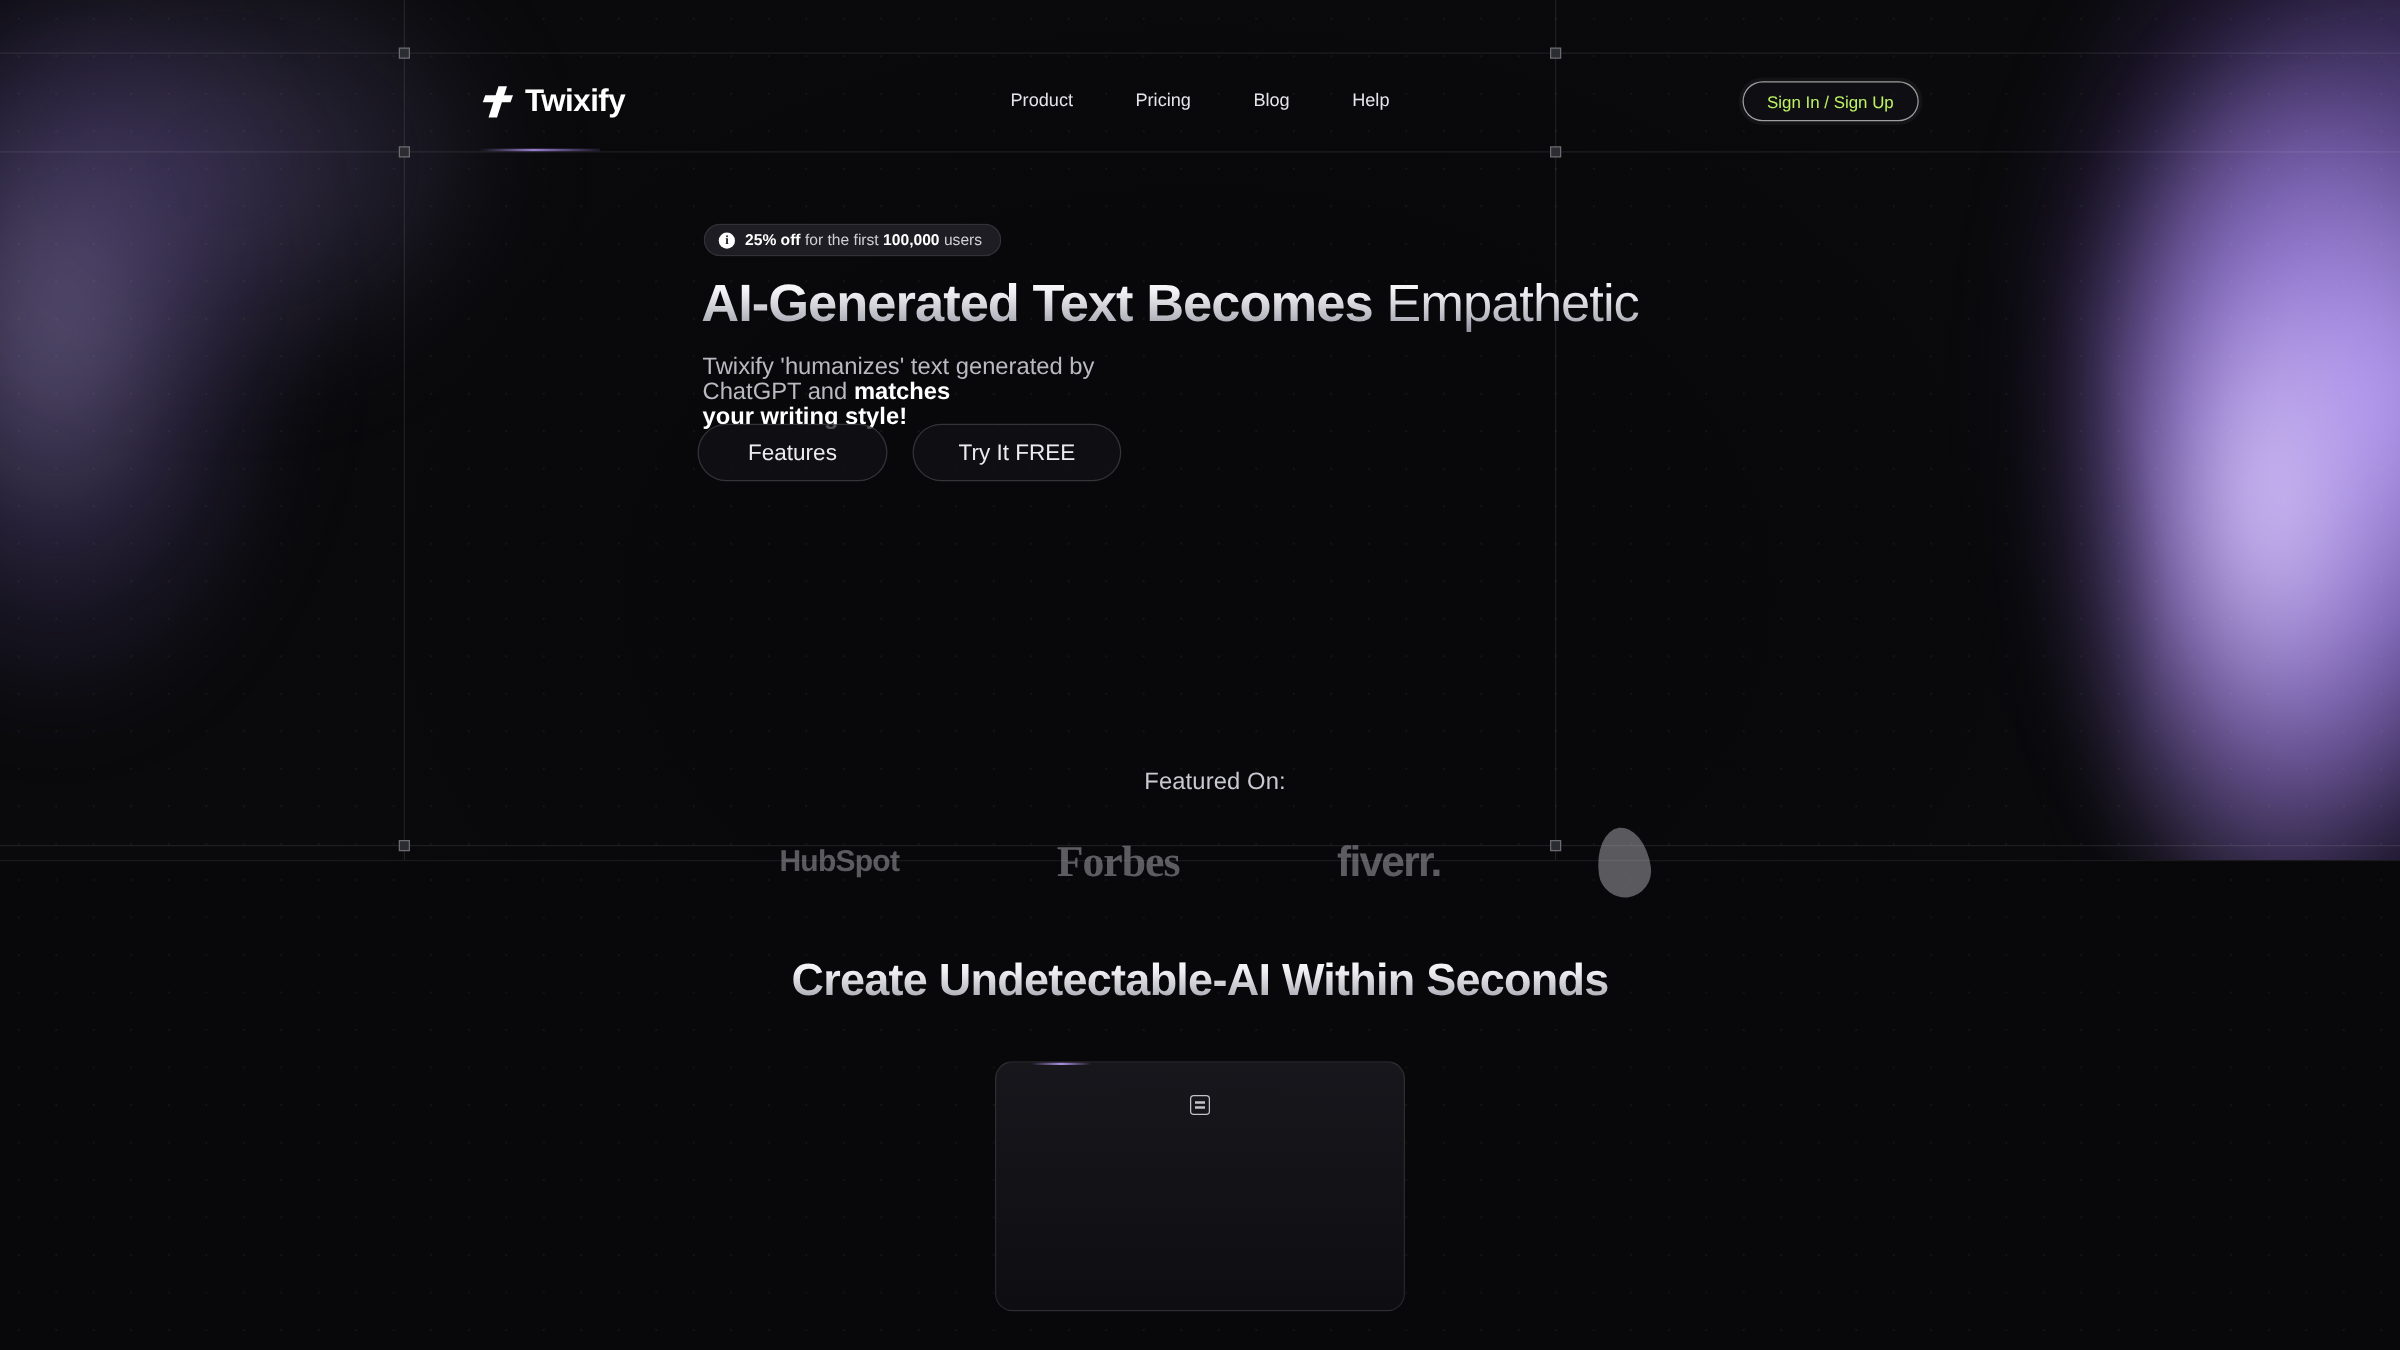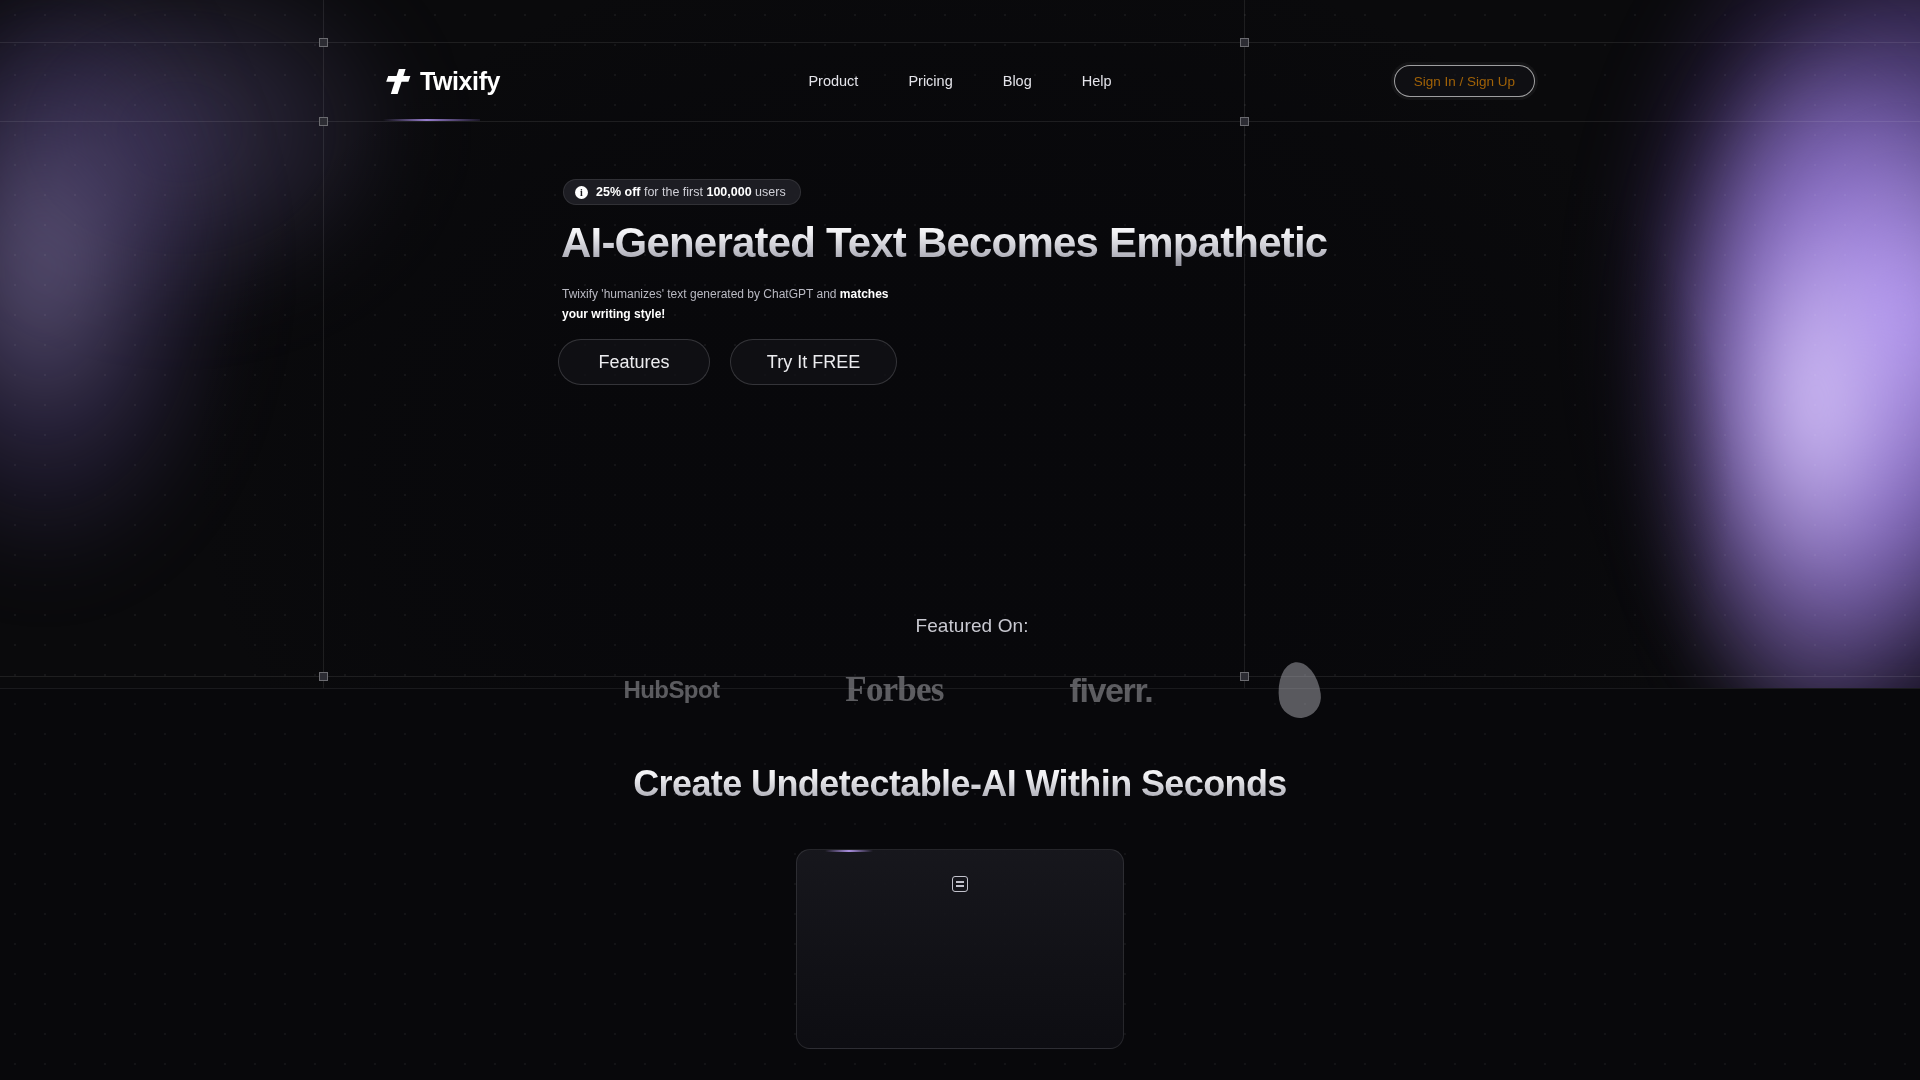--- a/index.html
+++ b/index.html
@@ -130,21 +130,21 @@
   .nav-link {
     font-size:14.5px; color:#e4e4ea; cursor:pointer; white-space:nowrap;
   }
   .auth-btn {
     position:absolute; right:385px; top:50%; transform:translateY(-50%);
     height:32px; padding:0 19px;
     display:inline-flex; align-items:center; justify-content:center;
     border-radius:16px;
     border:1px solid rgba(255,255,255,0.60);
     background:rgba(20,20,25,0.55);
-    color:#a16207; font-size:13.5px;
+    color:#bef264; font-size:13.5px;
     cursor:pointer; white-space:nowrap;
     box-shadow:0 0 0 3px rgba(255,255,255,0.045);
   }
   .nav-underline {
     position:absolute; left:383px; top:119px;
     width:97px; height:2px;
     background:linear-gradient(90deg, rgba(155,120,230,0) 0%, rgba(176,146,240,0.85) 45%, rgba(120,95,190,0.15) 100%);
   }
 
   
@@ -171,26 +171,26 @@
   .promo-text b { color:#ffffff; font-weight:bold; }
 
   .hero-title {
     position:absolute; left:381px; top:98px;
     font-size:42px; font-weight:bold; letter-spacing:-0.8px;
     white-space:nowrap;
     background:linear-gradient(180deg,#ffffff 0%,#f2f2f5 30%,#b9b9c2 72%,#8e8e99 100%);
     -webkit-background-clip:text; background-clip:text;
     -webkit-text-fill-color:transparent; color:transparent;
   }
-  .hero-title .thin { font-weight:bold; }
+  .hero-title .thin { font-weight:normal; }
 
   .hero-sub {
     position:absolute; left:382px; top:163px;
     width:380px;
-    font-size:12px; line-height:20px; color:#b9b9c2;
+    font-size:19px; line-height:20px; color:#b9b9c2;
   }
   .hero-sub b { color:#ffffff; font-weight:bold; }
 
   .hero-ctas {
     position:absolute; left:378px; top:218px;
     display:flex; gap:20px;
   }
   .cta {
     height:46px; padding:0 34px;
     display:inline-flex; align-items:center; justify-content:center;

